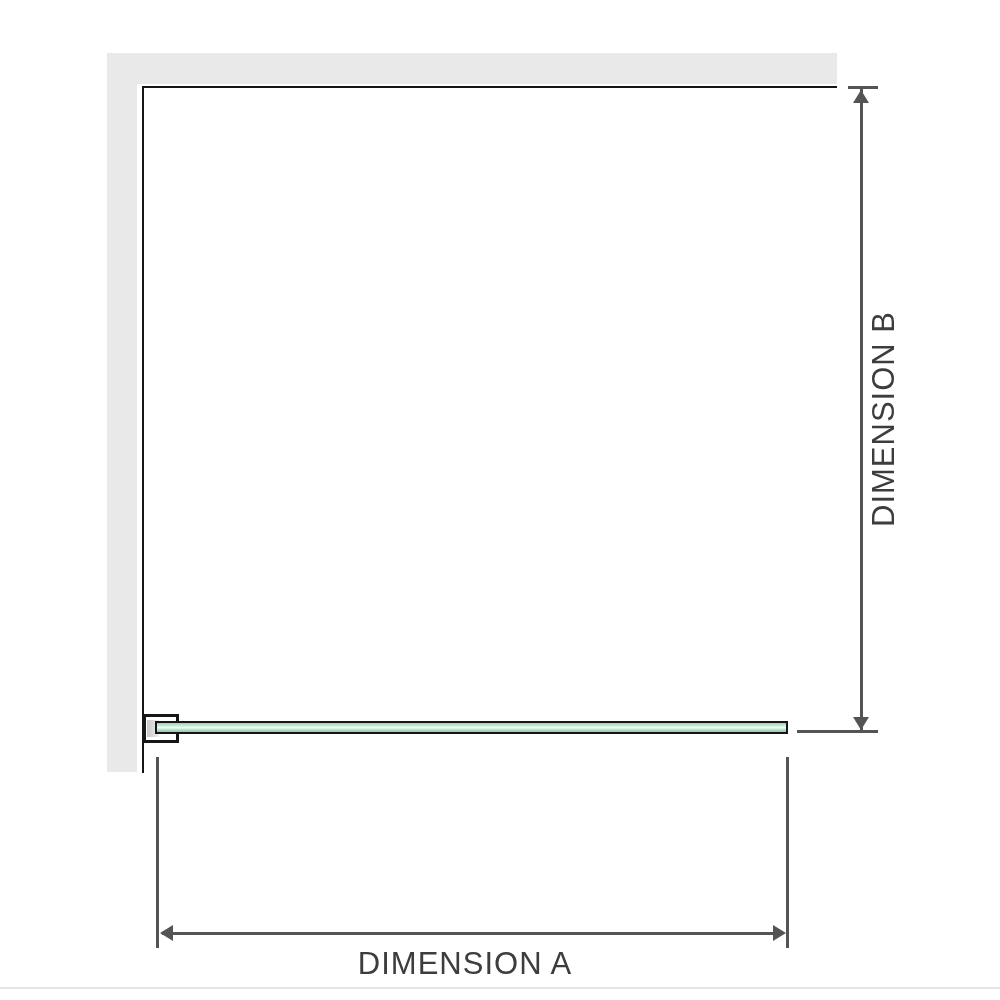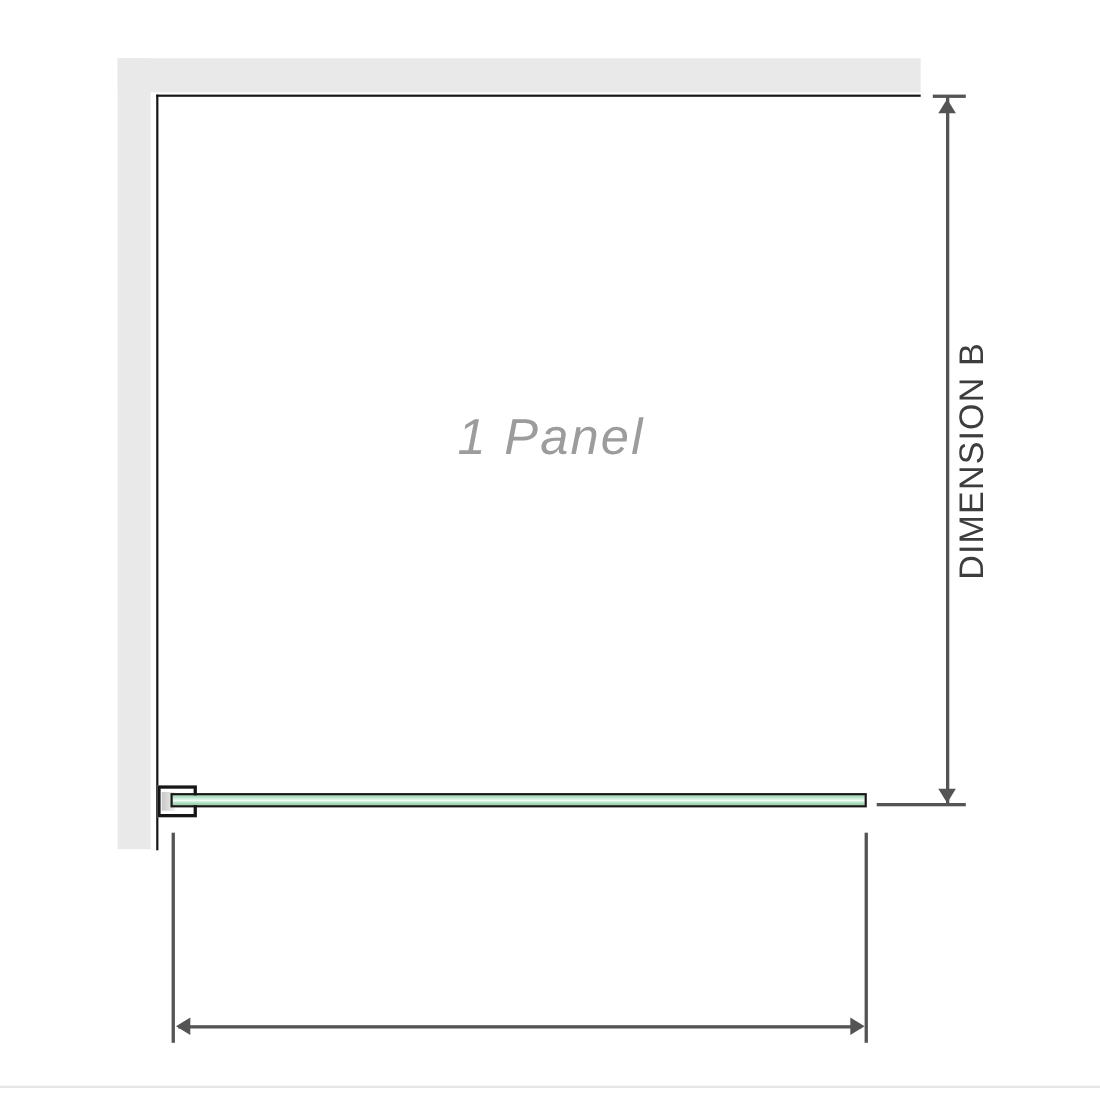--- a/index.html
+++ b/index.html
@@ -137,35 +137,35 @@
 <body>
 
 <div class="canvas">
 
   <div class="abs wall-left"></div>
   <div class="abs wall-top"></div>
 
   <div class="abs edge-top"></div>
   <div class="abs edge-left"></div>
 
-  <div class="abs panel-label">1 Panel</div>
 
   <div class="abs bracket">
     <div class="abs bracket-pad"></div>
   </div>
   <div class="abs glass"></div>
 
   <div class="abs dim-line dim-b-line"></div>
   <div class="abs dim-line dim-b-tick-top"></div>
   <div class="abs dim-line dim-b-tick-bottom"></div>
   <div class="abs arrow-up"></div>
   <div class="abs arrow-down"></div>
   <div class="abs dim-label dim-b-label">DIMENSION B</div>
 
   <div class="abs dim-line dim-a-ext-left"></div>
   <div class="abs dim-line dim-a-ext-right"></div>
   <div class="abs dim-line dim-a-line"></div>
   <div class="abs arrow-left"></div>
   <div class="abs arrow-right"></div>
+  <div class="abs dim-label dim-a-label">DIMENSION A</div>
 
   <div class="abs page-divider"></div>
 
 </div>
 
 </body></html>

